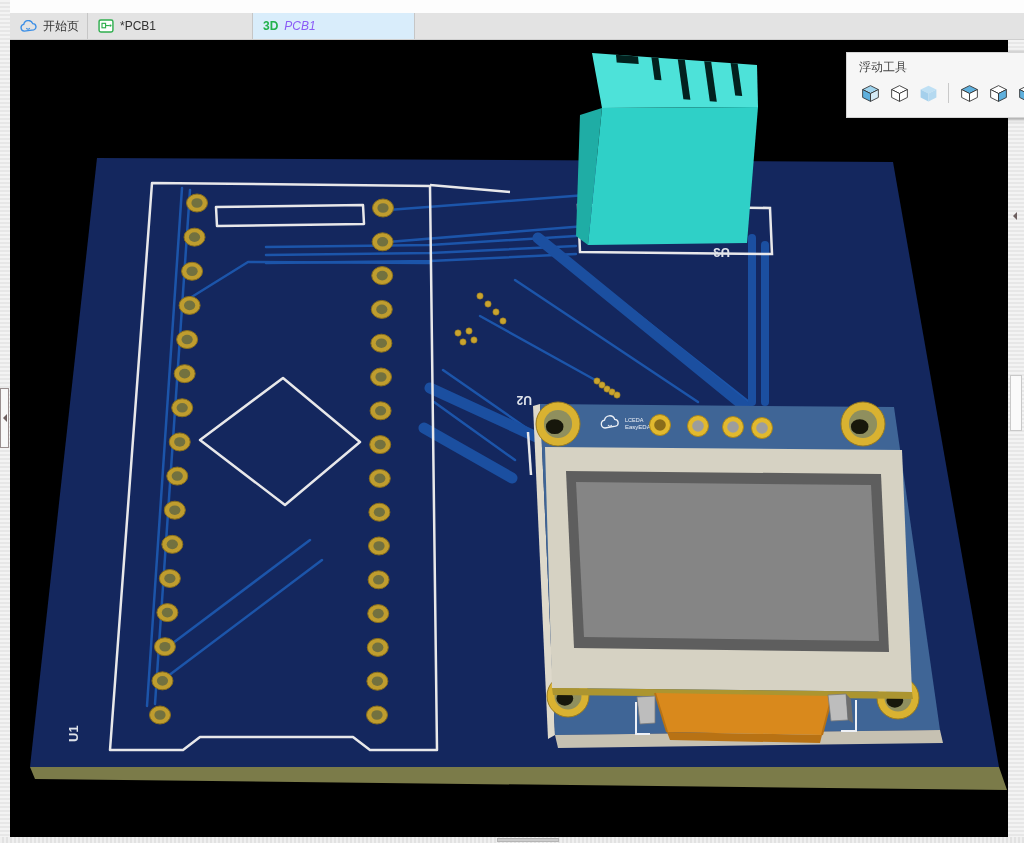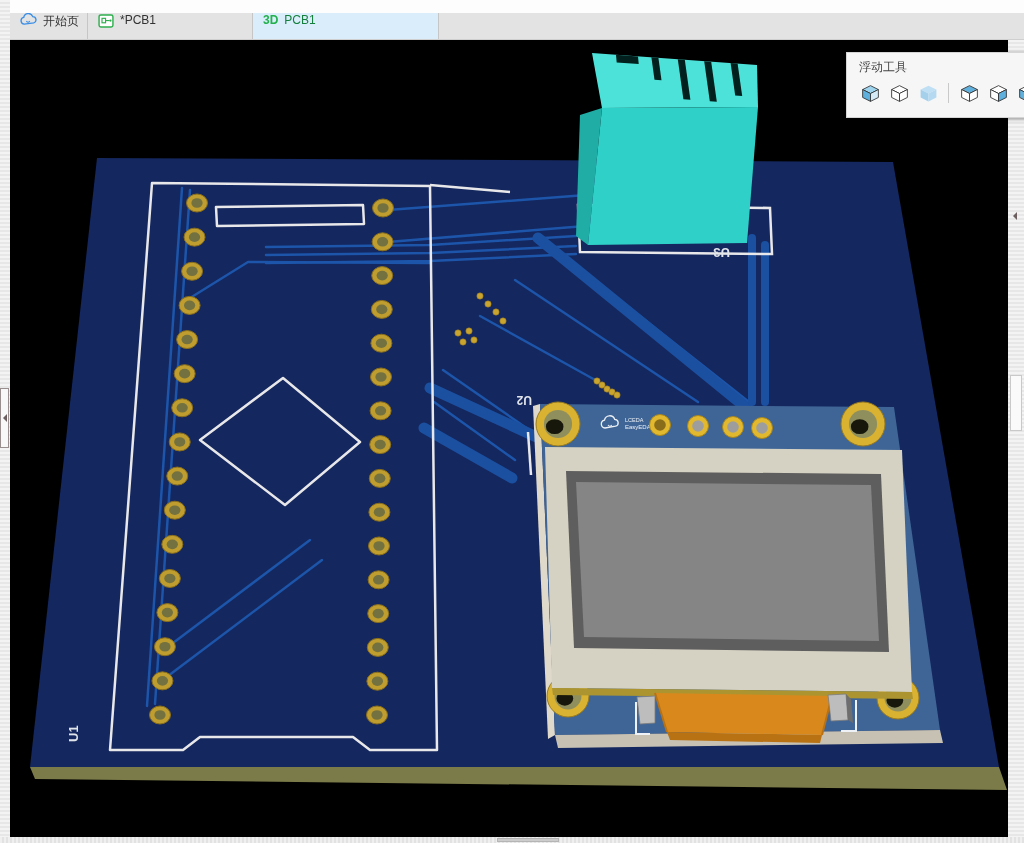--- a/index.html
+++ b/index.html
@@ -3,25 +3,25 @@
 <meta charset="utf-8">
 <style>
   html,body{margin:0;padding:0;background:#555;}
   .page{position:relative;width:1024px;height:843px;background:#000;overflow:hidden;
         font-family:"Liberation Sans",sans-serif;-webkit-font-smoothing:antialiased;}
 
   
   .top-white{position:absolute;left:10px;top:0;width:1014px;height:13px;background:#fdfdfd;}
   .tabbar{position:absolute;left:10px;top:13px;width:1014px;height:27px;background:#e3e3e3;
           display:flex;align-items:stretch;border-bottom:1px solid #cfcfcf;box-sizing:border-box;}
-  .tab{display:flex;align-items:flex-start;gap:6px;padding:0 10px;border-right:1px solid #c6c6c6;
+  .tab{display:flex;align-items:center;gap:6px;padding:0 10px;border-right:1px solid #c6c6c6;
        font-size:12px;color:#333;box-sizing:border-box;white-space:nowrap;overflow:hidden;}
-  .tab.t1{width:78px;}.tab.t2{width:167px;}.tab.t3{width:165px;}.tab.t4{width:186px;}
+  .tab.t1{width:78px;}.tab.t2{width:167px;}.tab.t3{width:165px;}.tab.t4{width:162px;}
   .tab.active{background:#d9edfb;}
-  .tab.active .tab-label{color:#15803d;}
+  .tab.active .tab-label{color:#8b5cf6;font-style:italic;}
   .tab-3d{color:#22b14c;font-weight:bold;font-size:12px;font-style:normal;}
   .tab svg{flex:0 0 auto;}
 
   
   .vstrip{position:absolute;background:#efefef;
           background-image:repeating-linear-gradient(180deg,#f3f3f3 0 2px,#e7e7e7 2px 4px);}
   .left-strip{left:0;top:0;width:10px;height:843px;}
   .right-strip{left:1008px;top:40px;width:16px;height:797px;}
   .hstrip{position:absolute;left:0;top:837px;width:1024px;height:6px;background:#e9e9e9;
           background-image:repeating-linear-gradient(90deg,#efefef 0 2px,#e2e2e2 2px 4px);}

